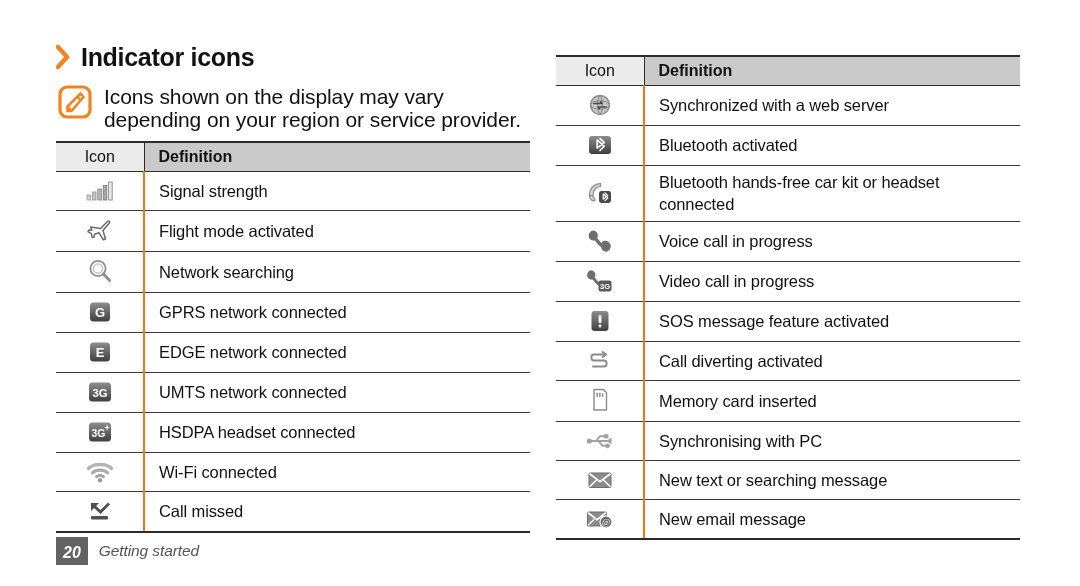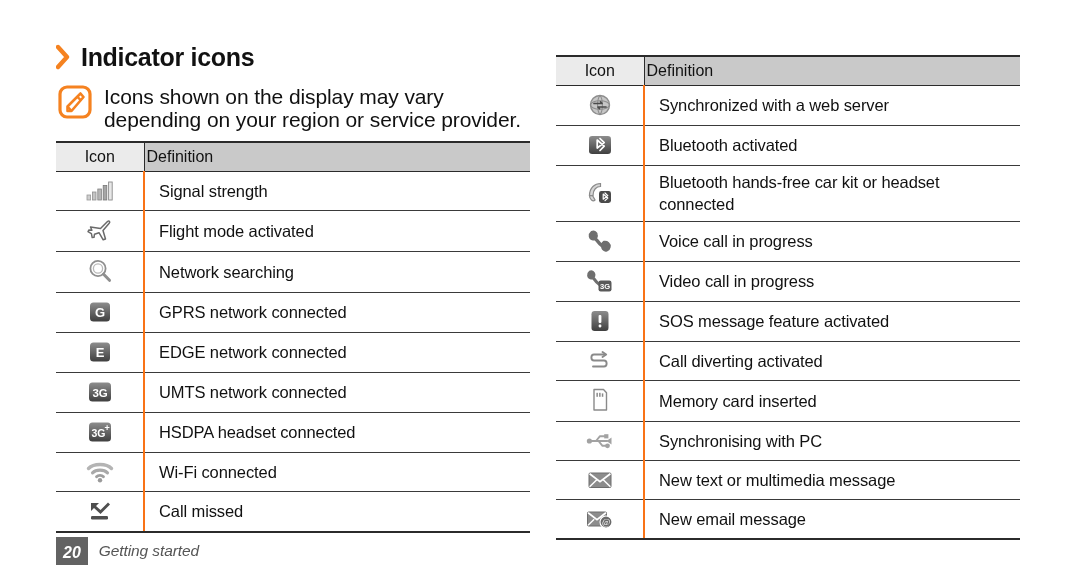--- a/index.html
+++ b/index.html
@@ -98,21 +98,22 @@
     border-bottom: 1px solid #2b2b2b;
   }
   .table thead th.th-icon {
     background: #ebebeb;
     text-align: center;
     padding-left: 0;
     border-right: 1px solid #2b2b2b;
   }
   .table thead th.th-def {
     background: #c9c9c9;
-    padding-left: 2px;
+    padding-left: 14px;
+    font-weight: bold;
   }
 
   .table tbody td {
     border-bottom: 1px solid #3a3a3a;
     font-size: 16.5px;
     color: #111111;
     letter-spacing: -0.1px;
     vertical-align: middle;
   }
   .table tbody tr:last-child td {
@@ -495,21 +496,21 @@
       <tr>
         <td class="cell-icon">
           <span class="icon-slot">
             <svg width="26" height="20" viewBox="0 0 26 20">
               <rect x="2" y="3" width="22" height="14.5" rx="1.2" fill="#8c8c8c" stroke="#6d6d6d" stroke-width="1"></rect>
               <path d="M2.6 3.8 L13 11.6 L23.4 3.8" fill="none" stroke="#ffffff" stroke-width="1.8"></path>
               <path d="M2.6 16.8 L9.8 9.8 M23.4 16.8 L16.2 9.8" fill="none" stroke="#ffffff" stroke-width="1.5"></path>
             </svg>
           </span>
         </td>
-        <td class="cell-def">New text or multimedia message</td>
+        <td class="cell-def">New text or searching message</td>
       </tr>
 
       <tr>
         <td class="cell-icon">
           <span class="icon-slot">
             <svg width="28" height="20" viewBox="0 0 28 20">
               <rect x="1.5" y="3" width="19" height="14" rx="1.2" fill="#8c8c8c" stroke="#6d6d6d" stroke-width="1"></rect>
               <path d="M2.1 3.8 L11 10.6 L19.9 3.8" fill="none" stroke="#ffffff" stroke-width="1.7"></path>
               <path d="M2.1 16.3 L8.2 10.3" fill="none" stroke="#ffffff" stroke-width="1.4"></path>
               <circle cx="20" cy="13" r="6" fill="#6a6a6a" stroke="#ffffff" stroke-width="1.1"></circle>

